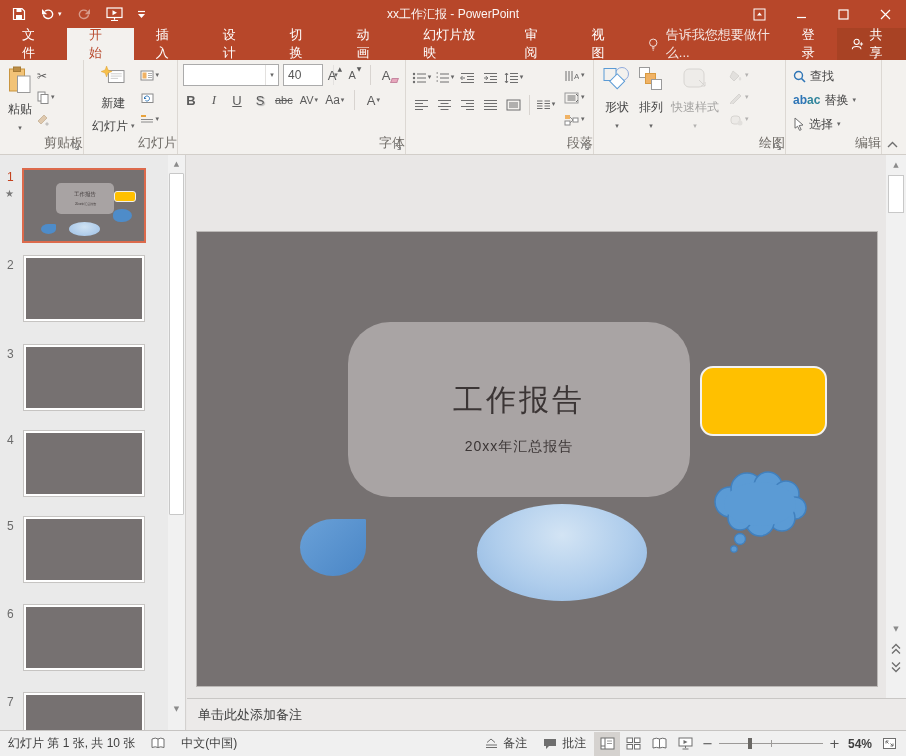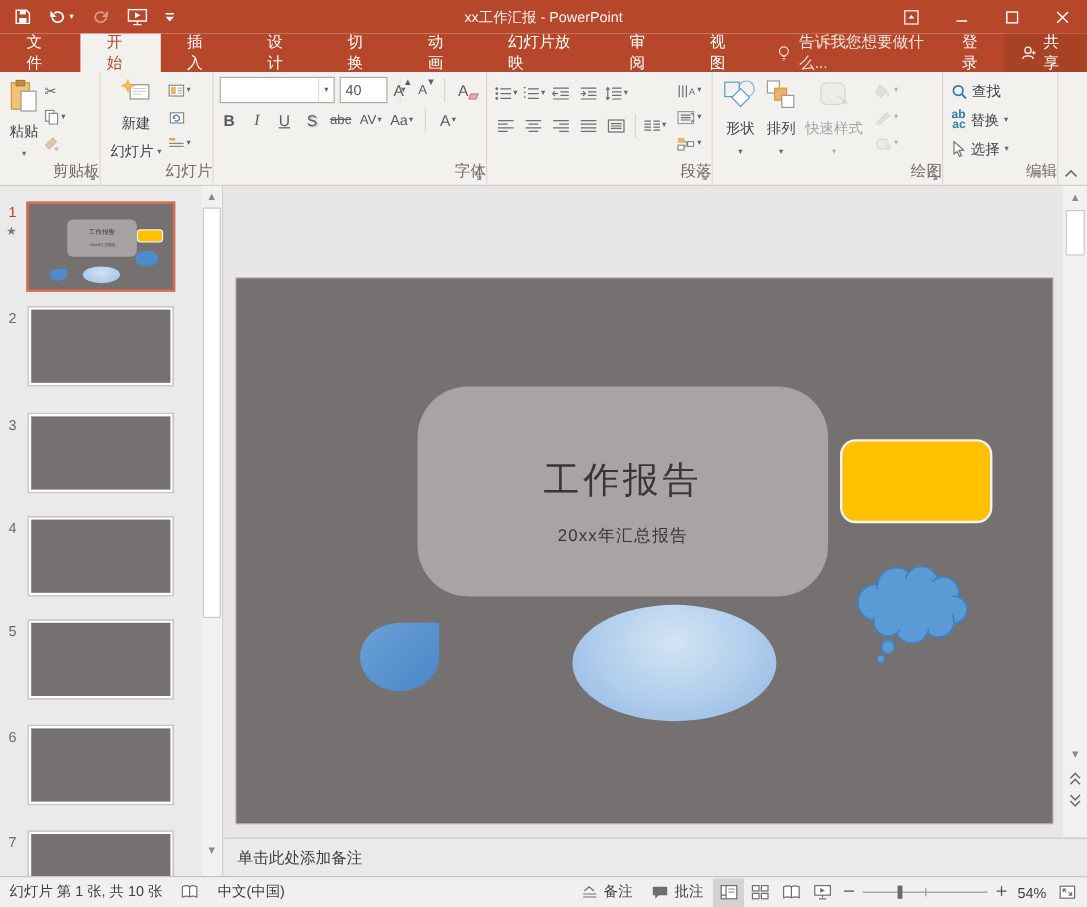--- a/index.html
+++ b/index.html
@@ -503,21 +503,21 @@
 
   <div class="rgroup" style="width:96px; flex-direction:column; gap:4px; padding-top:6px;">
     <div class="erow">
       <svg width="13" height="13" viewBox="0 0 13 13">
           <circle cx="5.5" cy="5.5" r="4" fill="none" stroke="#2E75B6" stroke-width="1.4"></circle>
           <path d="M8.5 8.5 l3.5 3.5" stroke="#2E75B6" stroke-width="1.6"></path>
         </svg>
       <span>查找</span>
     </div>
     <div class="erow">
-      <span style="display:inline-flex;flex-direction:column;line-height:.9;font-size:10px;color:#2E75B6;font-weight:bold;">
+      <span style="display:inline-flex;flex-direction:row;line-height:.9;font-size:12px;color:#2E75B6;font-weight:bold;">
           <span>ab</span>
           <span style="color:#31859C;">ac</span>
         </span>
       <span>替换</span>
       <span class="dd">▾</span>
     </div>
     <div class="erow">
       <svg width="12" height="14" viewBox="0 0 12 14">
           <path d="M2 1 L10 8 L6.2 8.5 L8.2 12.6 L6.6 13.4 L4.6 9.3 L2 11.2 Z" fill="#fff" stroke="#6e6e6e"></path>
         </svg>
@@ -697,21 +697,21 @@
   </span>
 
   <span class="zoomslider">
     <span style="font-size:13px;color:#555;font-family:'DejaVu Sans',sans-serif;">−</span>
     <span class="ztrack">
         <span class="ztick"></span>
         <span class="zhandle"></span>
       </span>
     <span style="font-size:13px;color:#555;font-family:'DejaVu Sans',sans-serif;">+</span>
   </span>
-  <span class="sitem" style="padding:8px 4px;">
+  <span class="sitem" style="padding:8px 4px;font-weight:bold;">
       <span>54%</span>
     </span>
   <span class="viewbtn" style="margin-right:4px;">
     <svg width="15" height="13" viewBox="0 0 15 13">
         <rect x="1.5" y="1.5" width="12" height="10" fill="#fff" stroke="#6e6e6e"></rect>
         <path d="M4 4 l2.5 2.5 M4 6.5 V4 h2.5 M11 9 L8.5 6.5 M11 6.5 V9 H8.5" stroke="#6e6e6e" fill="none"></path>
       </svg>
   </span>
 </div>
 

